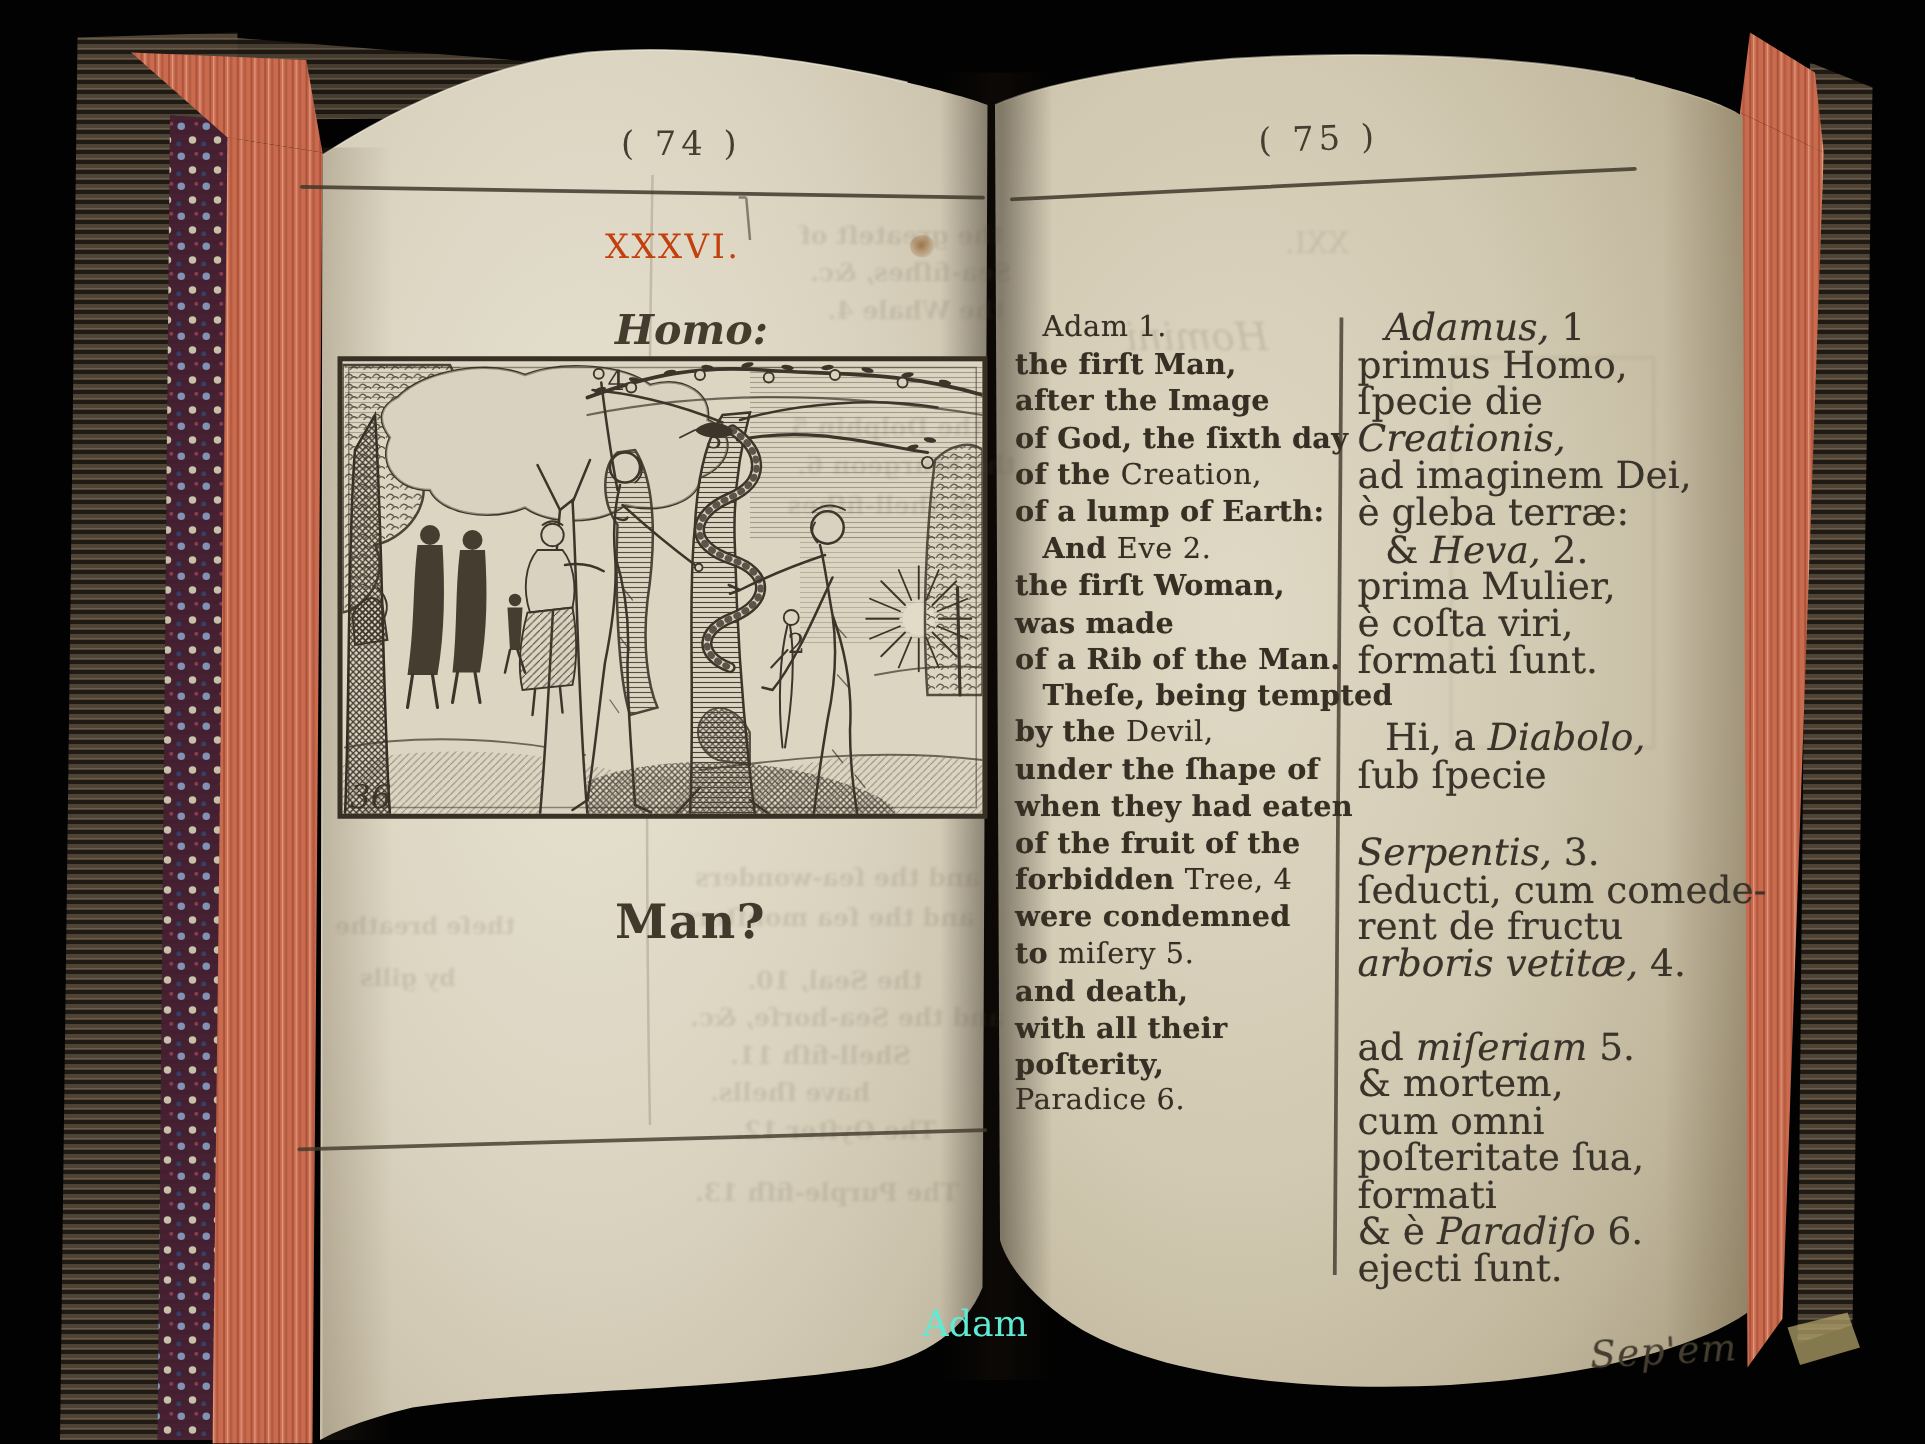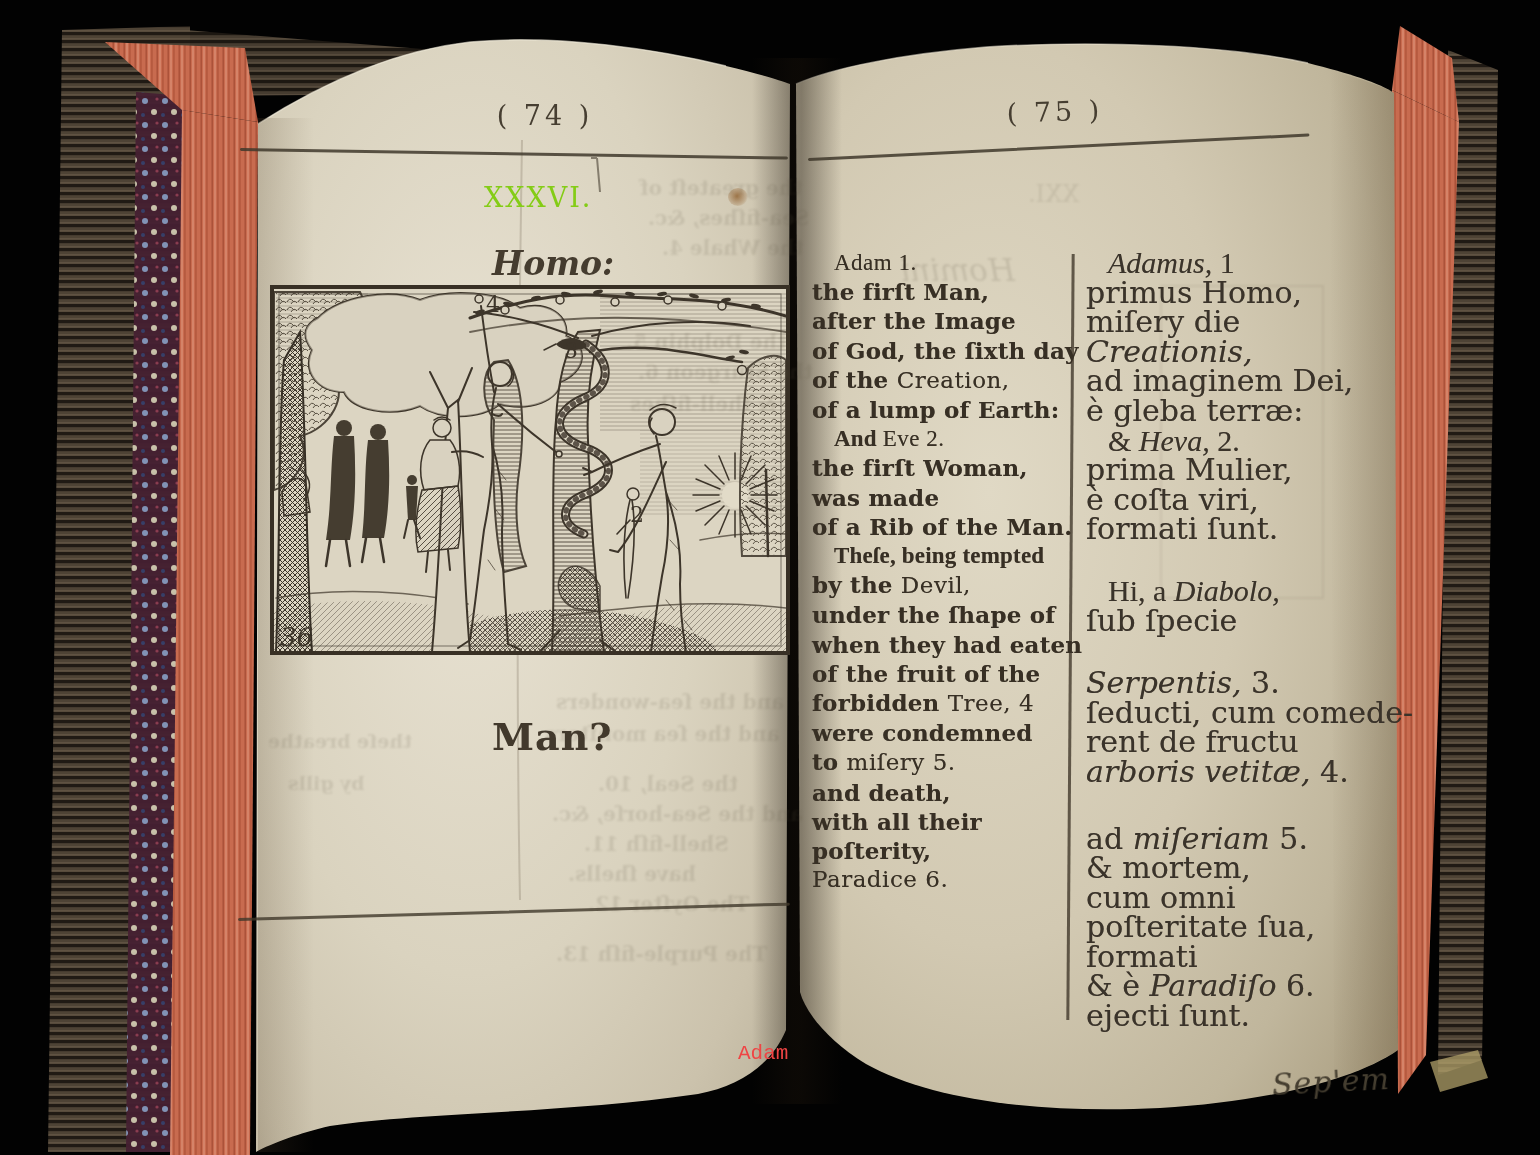--- a/index.html
+++ b/index.html
@@ -5,34 +5,34 @@
   html,body{margin:0;padding:0;background:#000;}
   #stage{position:relative;width:1540px;height:1155px;overflow:hidden;background:#020202;
          font-family:"DejaVu Serif","Liberation Serif",serif;color:#3b342a;}
   #bg{position:absolute;left:0;top:0;z-index:0;}
   .layer{position:absolute;left:0;top:0;width:1540px;height:1155px;margin-top:30px;}
   #ghosts{z-index:2;pointer-events:none;}
   #text{z-index:3;}
   .abs{position:absolute;white-space:nowrap;}
   .pnum{font-size:27px;letter-spacing:4px;color:#463e31;}
   .rule{position:absolute;height:3px;background:#40382b;border-radius:2px;opacity:.85;transform-origin:left center;}
-  .chapter{font-size:27px;letter-spacing:2px;color:#84cc16;}
+  .chapter{font-size:27px;letter-spacing:2px;color:#c2410c;}
   .title-l{font-size:33px;font-style:italic;font-weight:700;color:#453c2f;}
   .title-e{font-size:38px;font-weight:700;letter-spacing:1px;color:#42392c;}
-  .catch{font-size:21px;color:#ef4444;font-family:Liberation Mono, monospace;}
+  .catch{font-size:29px;color:#5eead4;}
   .annot{font-size:30px;font-style:italic;color:#453e30;letter-spacing:1px;
          transform:rotate(-3deg);filter:blur(.3px);}
   .col{position:absolute;font-size:23px;line-height:29.2px;color:#372f24;}
   .col .line{white-space:nowrap;text-shadow:0 0 .6px rgba(55,47,36,.45);}
   .col.eng .line{font-weight:700;letter-spacing:.2px;}
   .col.eng .line.rm{font-weight:400;letter-spacing:.5px;}
   .col.eng .seg-rm{font-weight:400;letter-spacing:.5px;}
   .col.lat{font-size:30px;line-height:29.6px;color:#3a332a;}
   .col.lat .line{font-weight:400;}
-  .col .line.ind{padding-left:22px;font-family:Liberation Serif, serif;}
+  .col .line.ind{padding-left:22px;}
   .seg-it{font-style:italic;}
   .divider{position:absolute;width:2.5px;background:rgba(62,53,40,.78);transform:rotate(.4deg);}
   .ghost{position:absolute;white-space:nowrap;color:#5c5442;opacity:.15;filter:blur(1.3px);
          transform:scaleX(-1);font-weight:700;}
   .stain{position:absolute;border-radius:50%;
          background:radial-gradient(circle at 45% 45%, rgba(138,88,36,.75), rgba(150,100,50,.25) 60%, rgba(150,100,50,0) 75%);
          filter:blur(.5px);}
   .ghost-frame{position:absolute;border:2px solid rgba(95,85,65,.10);filter:blur(1.2px);}
 </style>
 </head>
@@ -281,21 +281,21 @@
         <div class="line"><span>to </span><span class="seg-rm">miſery 5.</span></div>
         <div class="line"><span>and death,</span></div>
         <div class="line"><span>with all their</span></div>
         <div class="line"><span>poſterity,</span></div>
         <div class="line rm"><span>Paradice 6.</span></div>
       </div>
 
     <div class="col lat" style="left:1086px;top:218px;width:262px;">
         <div class="line ind"><span class="seg-it">Adamus,</span><span> 1</span></div>
         <div class="line"><span>primus Homo,</span></div>
-        <div class="line"><span>miſery die</span></div>
+        <div class="line"><span>ſpecie die</span></div>
         <div class="line"><span class="seg-it">Creationis,</span></div>
         <div class="line"><span>ad imaginem Dei,</span></div>
         <div class="line"><span>è gleba terræ:</span></div>
         <div class="line ind"><span>&amp; </span><span class="seg-it">Heva,</span><span> 2.</span></div>
         <div class="line"><span>prima Mulier,</span></div>
         <div class="line"><span>è coſta viri,</span></div>
         <div class="line"><span>formati ſunt.</span></div>
         <div class="line ind" style="margin-top: 32px;"><span>Hi, a </span><span class="seg-it">Diabolo,</span></div>
         <div class="line"><span>ſub ſpecie</span></div>
         <div class="line" style="margin-top: 33px;"><span class="seg-it">Serpentis,</span><span> 3.</span></div>

